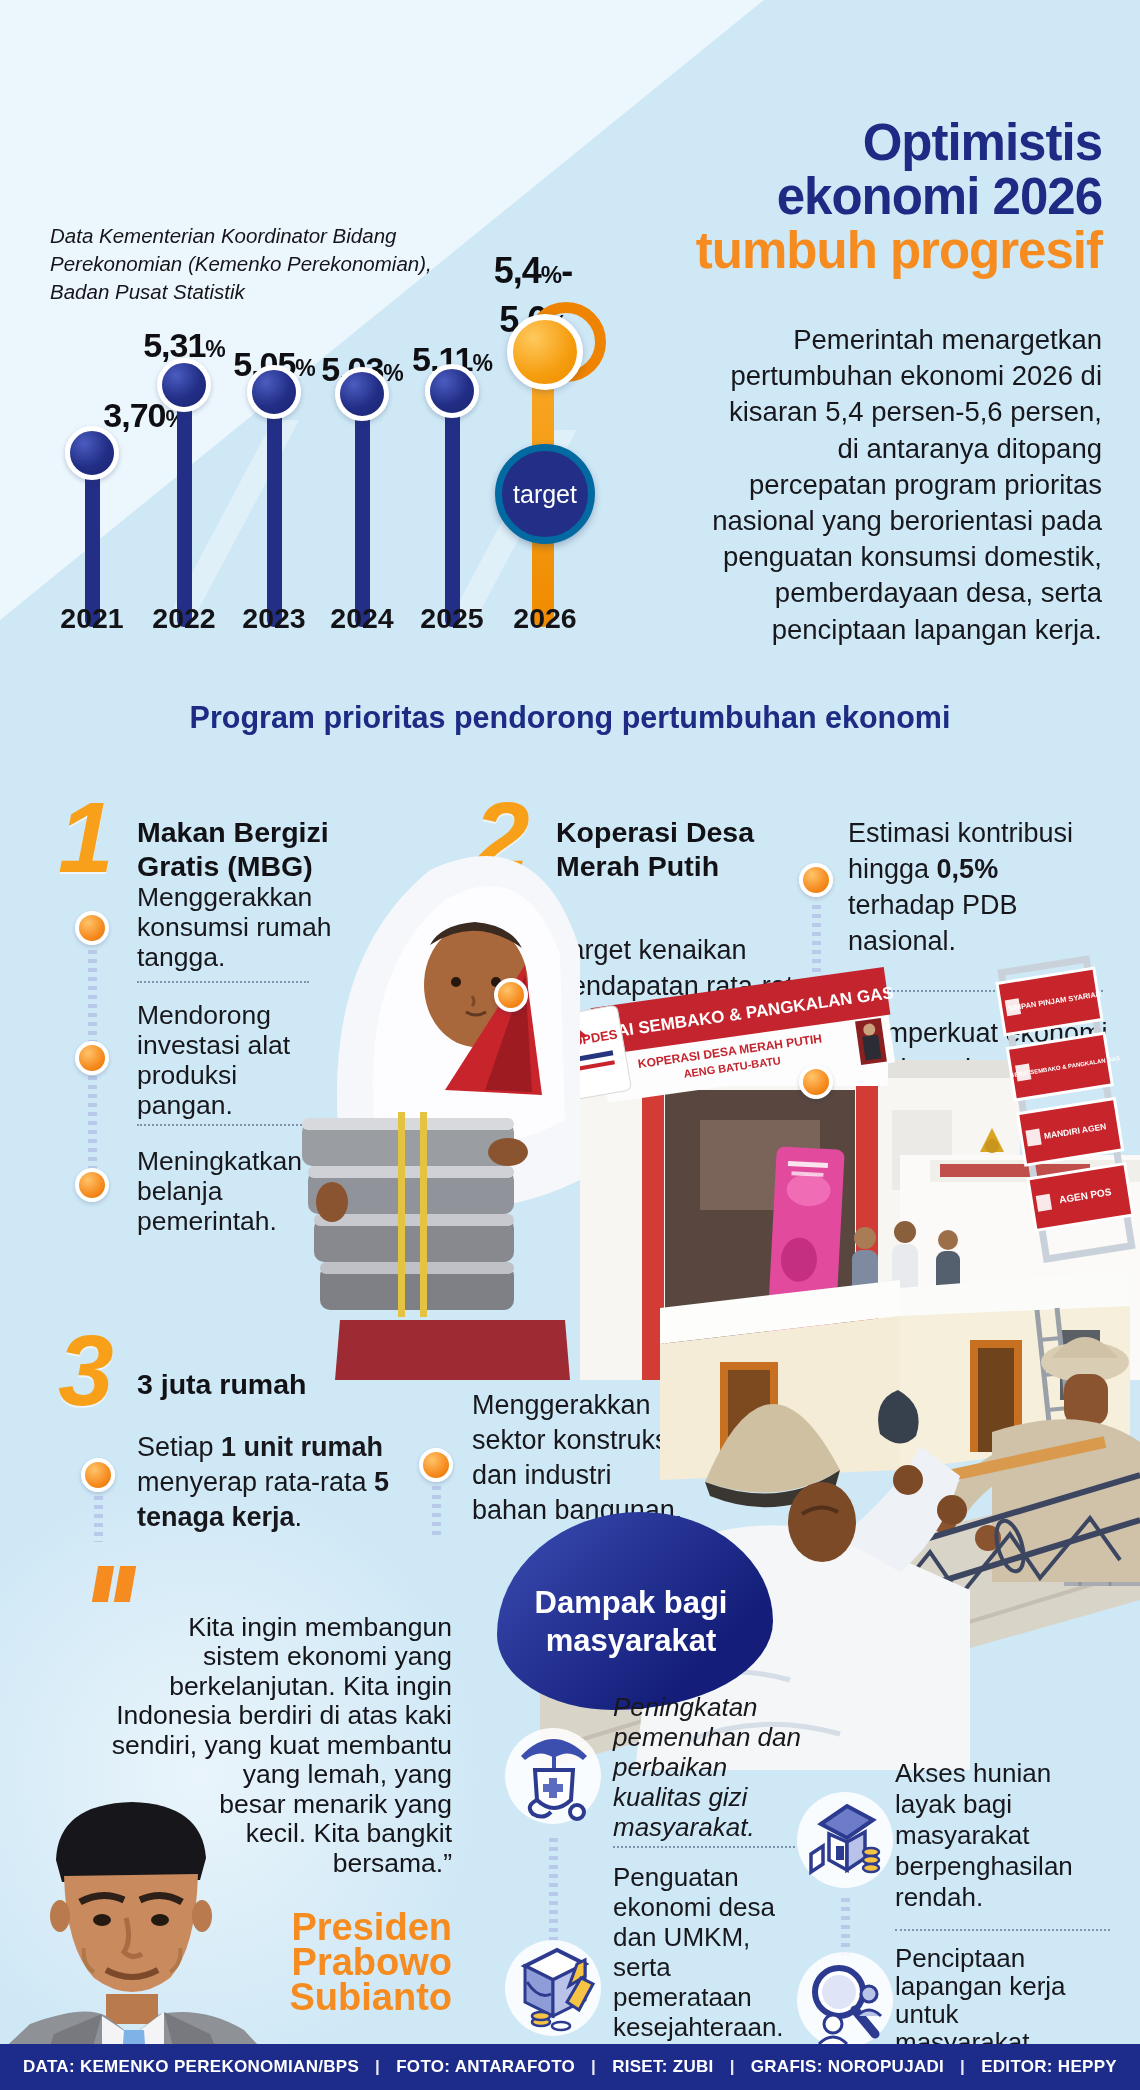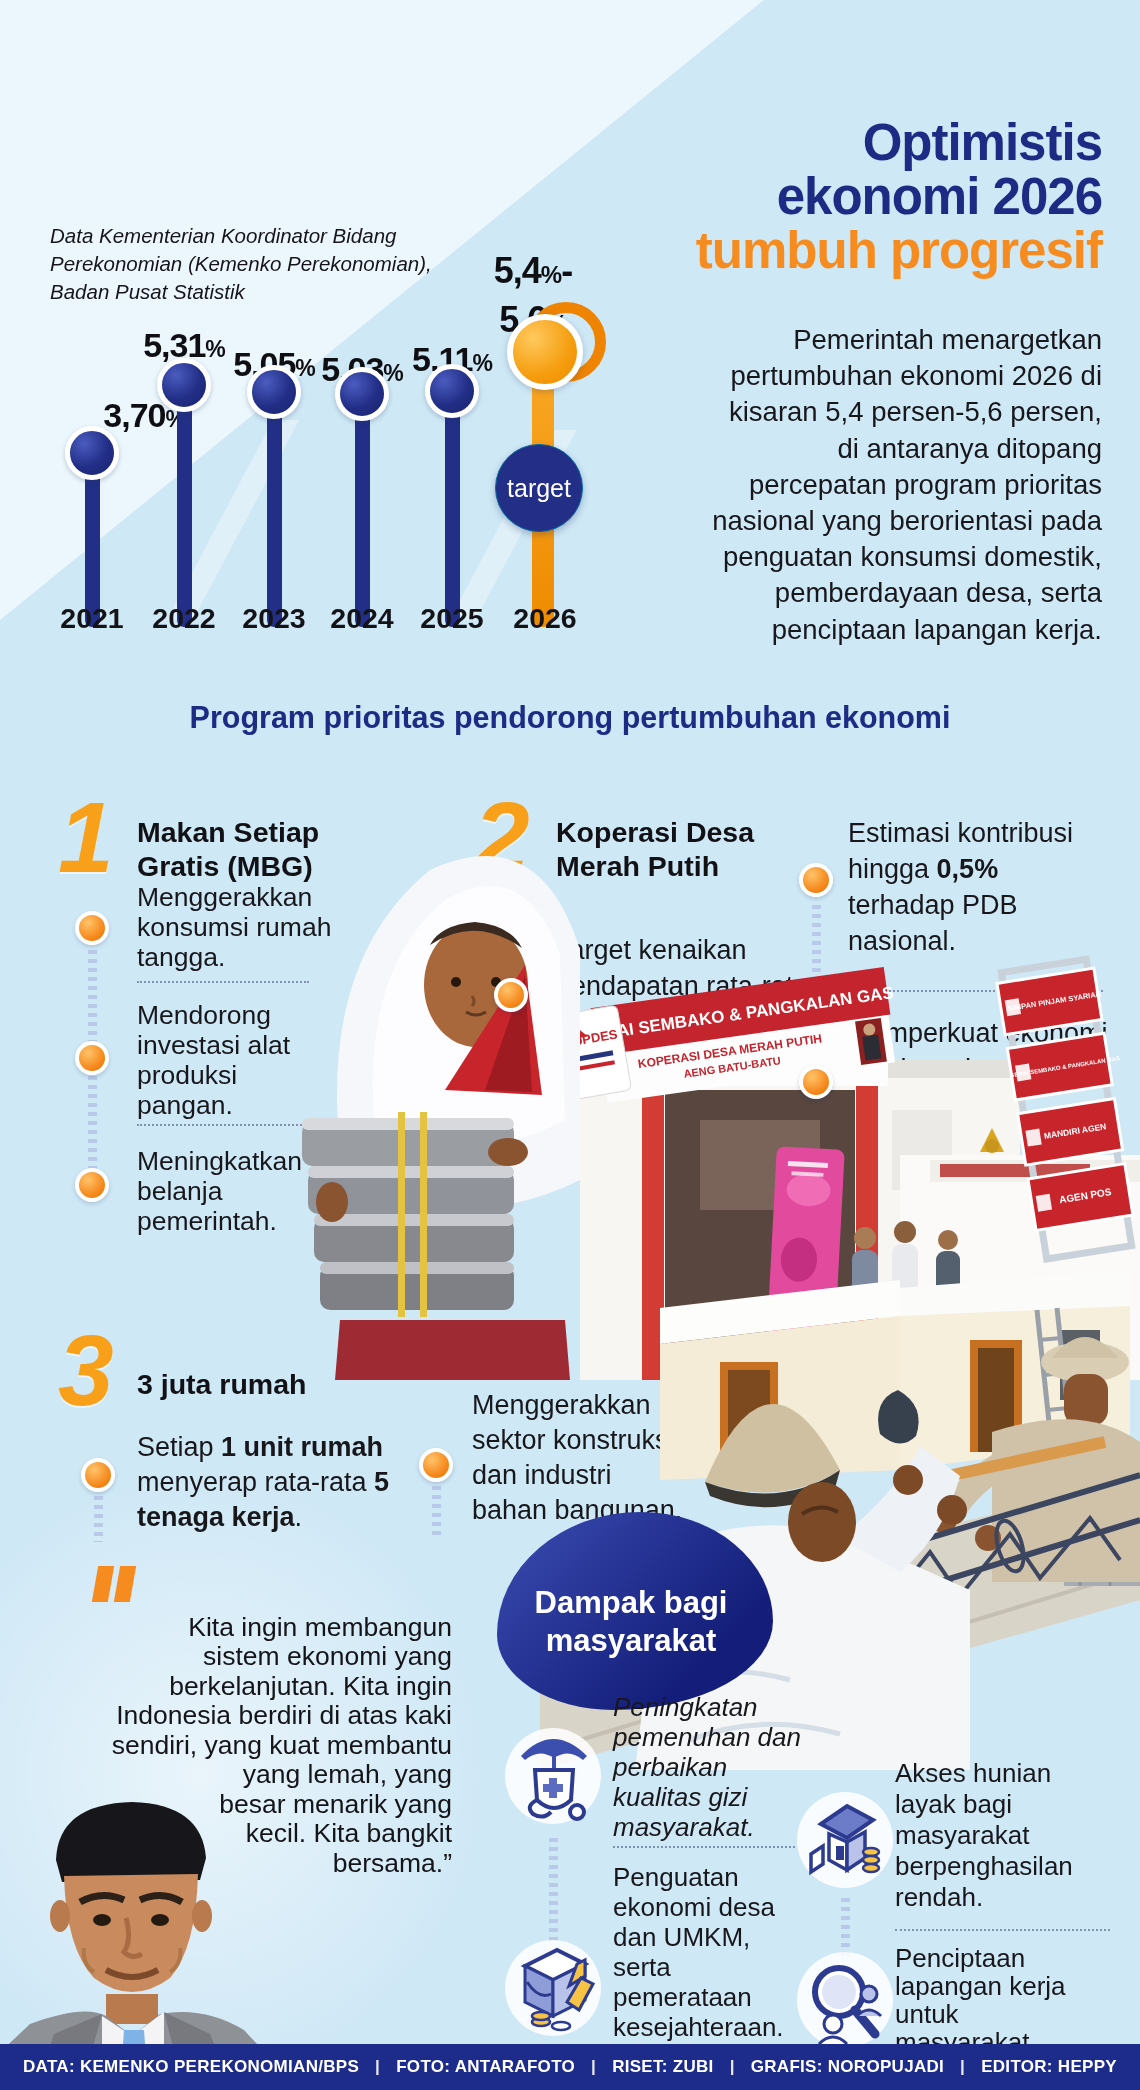--- a/index.html
+++ b/index.html
@@ -33,21 +33,21 @@
      box-shadow:0 2px 6px rgba(30,50,90,.25);z-index:3;}
   .ball-orange-ring{position:absolute;width:58px;height:58px;border-radius:50%;
      border:11px solid #ee8402;z-index:2;}
   .bar-value{position:absolute;width:160px;text-align:center;font-weight:bold;
      font-size:34px;color:#0f0f13;letter-spacing:-1px;}
   .bar-value .pct{font-size:23px;}
   .range-label{position:absolute;left:448px;top:248px;width:170px;text-align:center;
      font-weight:bold;font-size:36px;line-height:45px;color:#0f0f13;letter-spacing:-1px;}
   .range-label .pct{font-size:24px;}
   .target-circle{position:absolute;left:495px;top:444px;width:86px;height:86px;
-     border-radius:50%;background:#232e86;border:1px solid #0369a1;z-index:4;
+     border-radius:50%;background:#232e86;border:7px solid #0369a1;z-index:4;
      display:flex;align-items:center;justify-content:center;color:#fff;font-size:25px;
      box-shadow:0 3px 7px rgba(30,50,90,.3);}
   .year{position:absolute;top:602px;width:100px;text-align:center;font-size:28.5px;
      font-weight:bold;color:#141418;}
   .year-target{font-weight:900;}
   
   .headline{position:absolute;right:38px;top:116px;text-align:right;font-weight:900;
      font-size:51px;line-height:54px;letter-spacing:-1px;color:#1d2b84;}
   .headline .l3{color:#f68b1f;}
   .headline-body{position:absolute;right:38px;top:322px;width:520px;text-align:right;
@@ -163,21 +163,21 @@
       <div>nasional yang berorientasi pada</div>
       <div>penguatan konsumsi domestik,</div>
       <div>pemberdayaan desa, serta</div>
       <div>penciptaan lapangan kerja.</div>
     </div>
 
   <div class="programs-heading">Program prioritas pendorong pertumbuhan ekonomi</div>
 
   <div class="big-num" style="left:58px;top:792px;">1</div>
   <div class="prog-title" style="left:137px;top:815px;">
-      <div>Makan Setiap</div>
+      <div>Makan Bergizi</div>
       <div>Gratis (MBG)</div>
     </div>
   <div class="ladder" style="left:88px;top:950px;height:222px;"></div>
   <div class="bullet-ball" style="left:75px;top:911px;"></div>
   <div class="body-text" style="left:137px;top:882px;width:210px;">
       <div>Menggerakkan</div>
       <div>konsumsi rumah</div>
       <div>tangga.</div>
     </div>
   <div class="dotline" style="left:137px;top:981px;width:172px;"></div>
@@ -409,20 +409,25 @@
 
   <div class="quote-mark"><span></span><span></span></div>
   <div class="quote-text">
     <span style="font-size:0;">“</span>
     <div>Kita ingin membangun</div><div>sistem ekonomi yang</div>
     <div>berkelanjutan. Kita ingin</div><div>Indonesia berdiri di atas kaki</div>
     <div>sendiri, yang kuat membantu</div><div>yang lemah, yang</div>
     <div>besar menarik yang</div><div>kecil. Kita bangkit</div>
     <div>bersama.”</div>
   </div>
+  <div class="attribution">
+      <div>Presiden</div>
+      <div>Prabowo</div>
+      <div>Subianto</div>
+    </div>
 
   <svg class="scene z2" style="left:-6px;top:1798px;" width="276" height="260" viewBox="0 0 276 260">
     <path d="M62,62 Q64,6 138,4 Q208,6 212,60 L206,82 L68,84 Z" fill="#17171b"></path>
     <path d="M70,78 Q72,150 100,180 Q138,208 176,180 Q202,150 204,76 Z" fill="#c98a5e"></path>
     <ellipse cx="66" cy="118" rx="10" ry="16" fill="#b97a4e"></ellipse>
     <ellipse cx="208" cy="118" rx="10" ry="16" fill="#b97a4e"></ellipse>
     <path d="M86,104 q22,-12 44,-2" stroke="#2c2018" stroke-width="7" fill="none"></path>
     <path d="M146,102 q22,-10 42,2" stroke="#2c2018" stroke-width="7" fill="none"></path>
     <ellipse cx="108" cy="122" rx="9" ry="6" fill="#241a12"></ellipse>
     <ellipse cx="166" cy="122" rx="9" ry="6" fill="#241a12"></ellipse>

